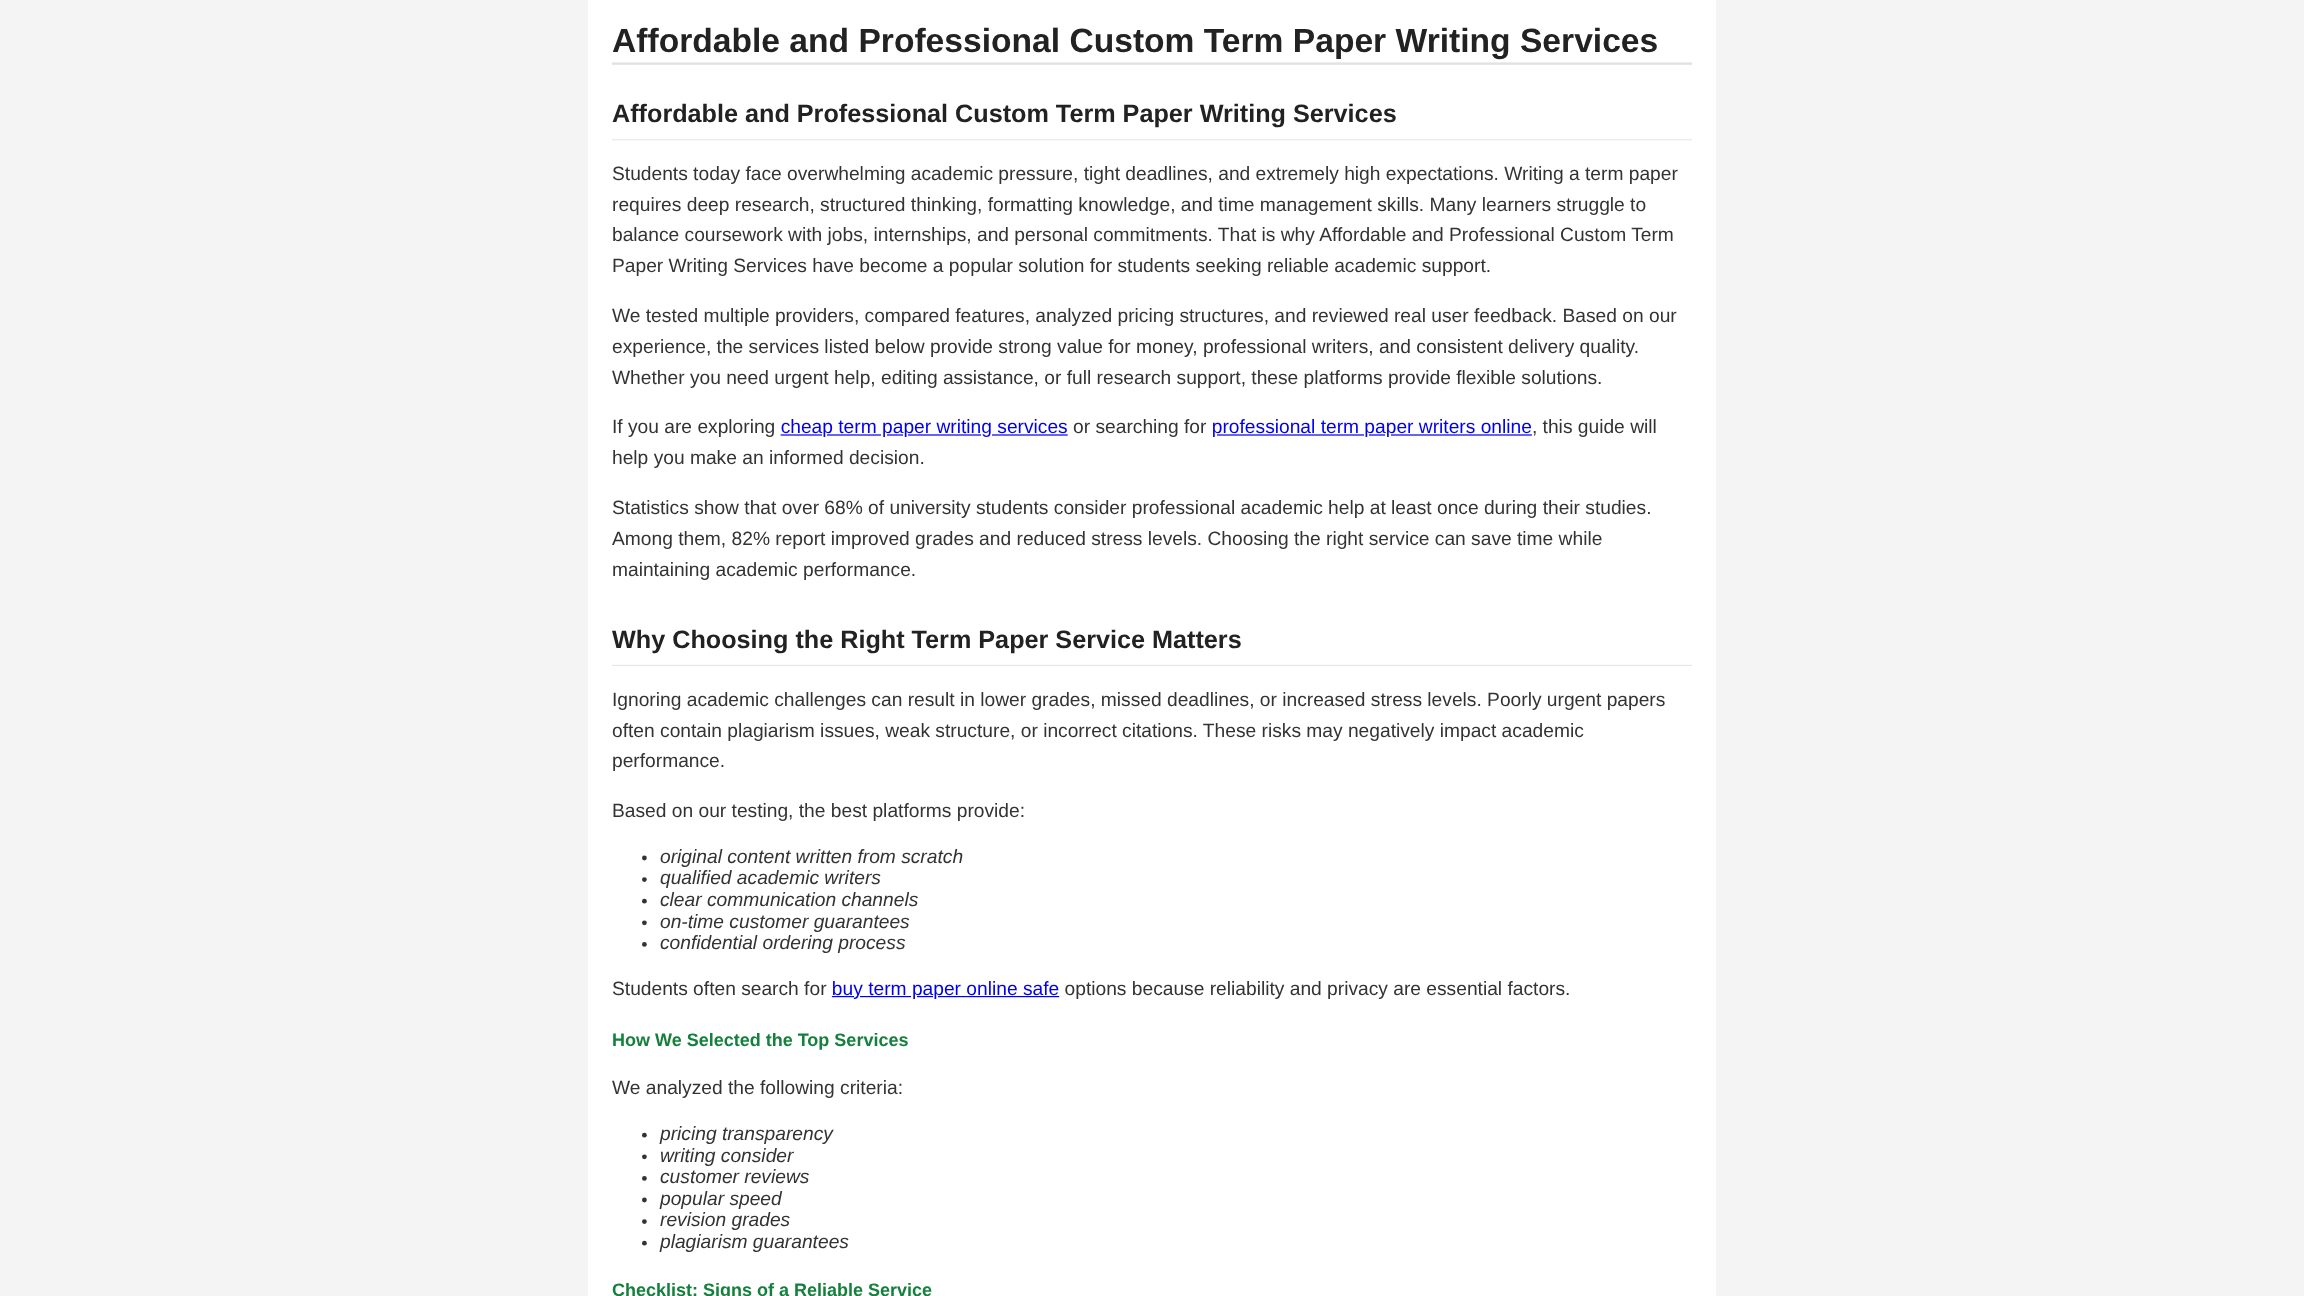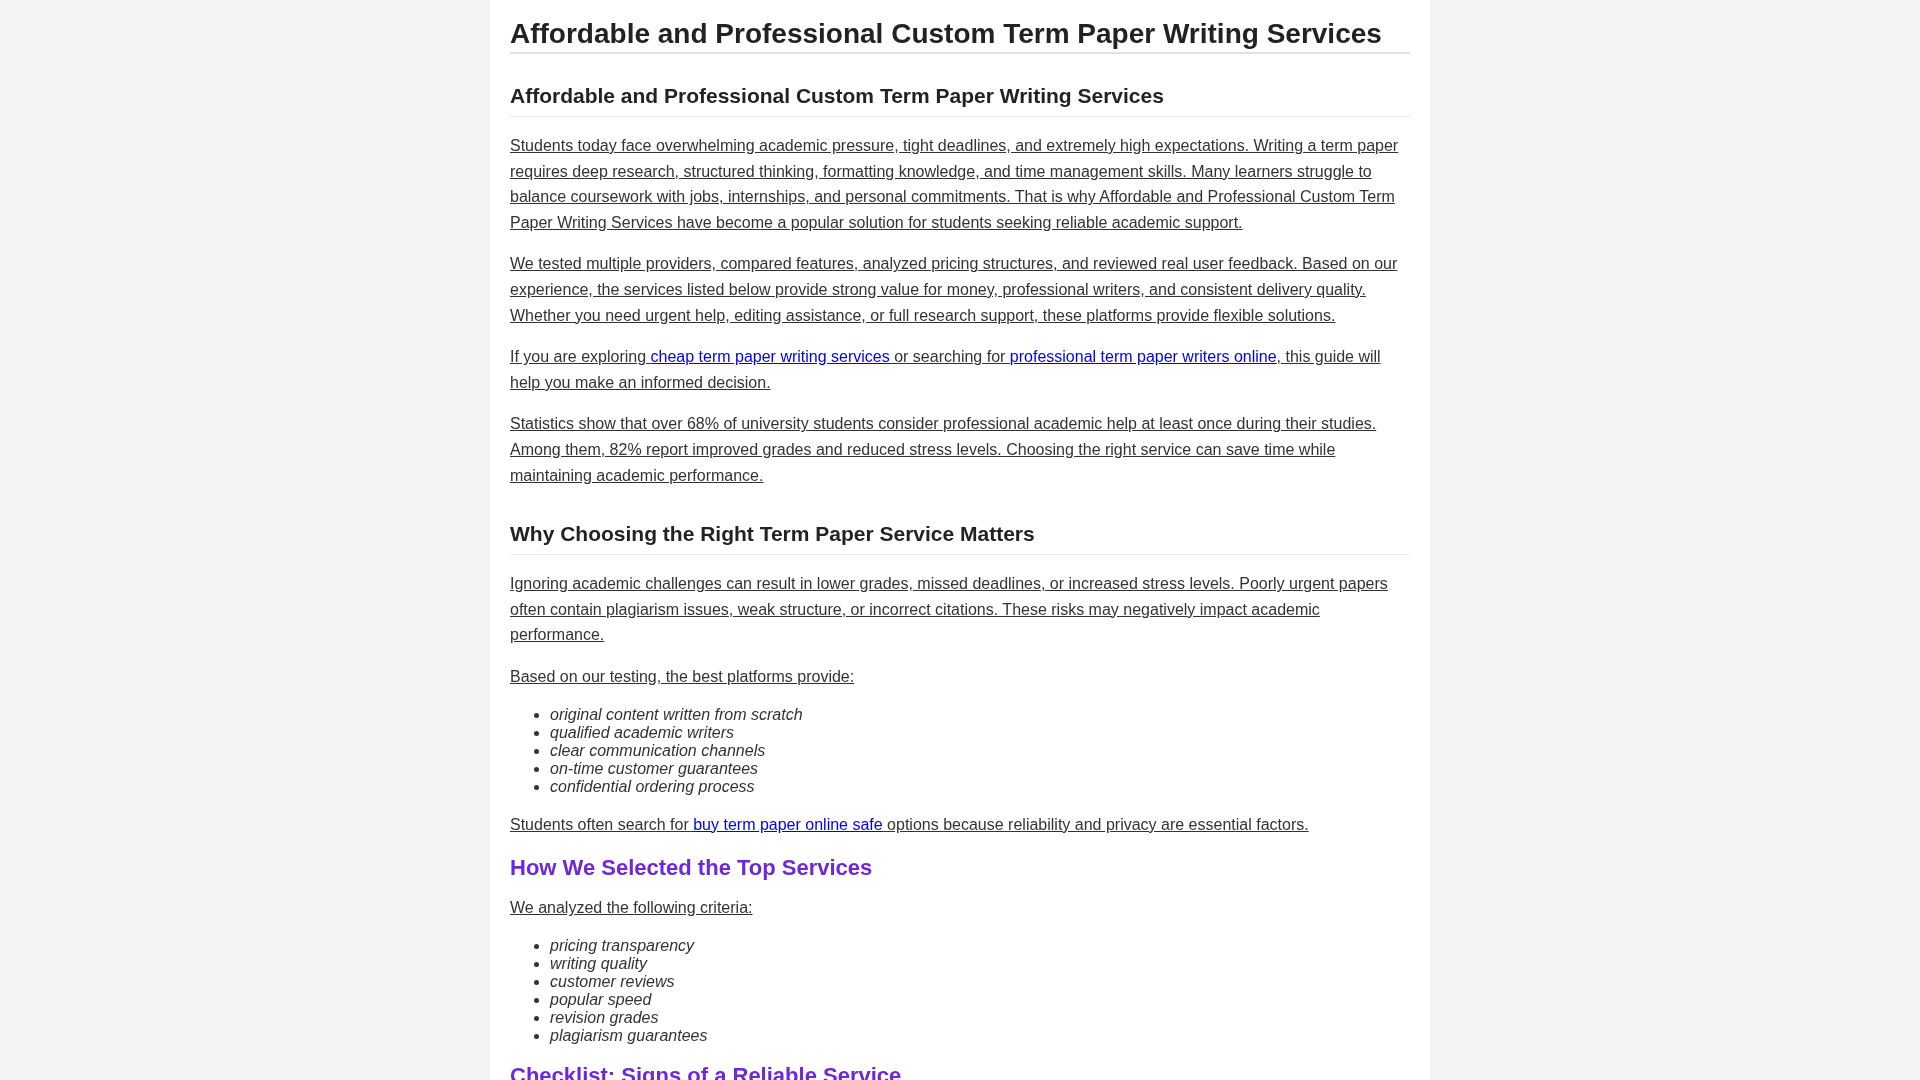--- a/index.html
+++ b/index.html
@@ -32,31 +32,30 @@
     font-size: 21px;
     font-weight: bold;
     color: #222222;
     line-height: 24px;
     margin: 30px 0 16px 0;
     padding-bottom: 8px;
     border-bottom: 1px solid #e8e8e8;
   }
   h2.section { margin-top: 34px; }
   h3 {
-    font-size: 22px;
+    font-size: 15px;
     font-weight: bold;
-    color: #6d28d9;
+    color: #15803d;
     line-height: 22px;
     margin: 20px 0 16px 0;
   }
   p {
     font-size: 16px;
     line-height: 1.6;
     margin: 16px 0;
-    text-decoration: underline;
   }
   ul {
     margin: 14px 0 16px 0;
     padding-left: 40px;
     font-size: 16px;
     line-height: 18px;
   }
   li { margin: 0; font-style: italic; }
   a { color: #0000ee; text-decoration: underline; }
 </style>
@@ -86,21 +85,21 @@
       <li>confidential ordering process</li>
     </ul>
     <p><span>Students often search for </span><a href="#">buy term paper online safe</a><span> options because reliability and privacy are essential factors.</span></p>
   </section>
 
   <section>
     <h3>How We Selected the Top Services</h3>
     <p>We analyzed the following criteria:</p>
     <ul>
       <li>pricing transparency</li>
-      <li>writing quality</li>
+      <li>writing consider</li>
       <li>customer reviews</li>
       <li>popular speed</li>
       <li>revision grades</li>
       <li>plagiarism guarantees</li>
     </ul>
   </section>
 
   <section>
     <h3>Checklist: Signs of a Reliable Service</h3>
   </section>

